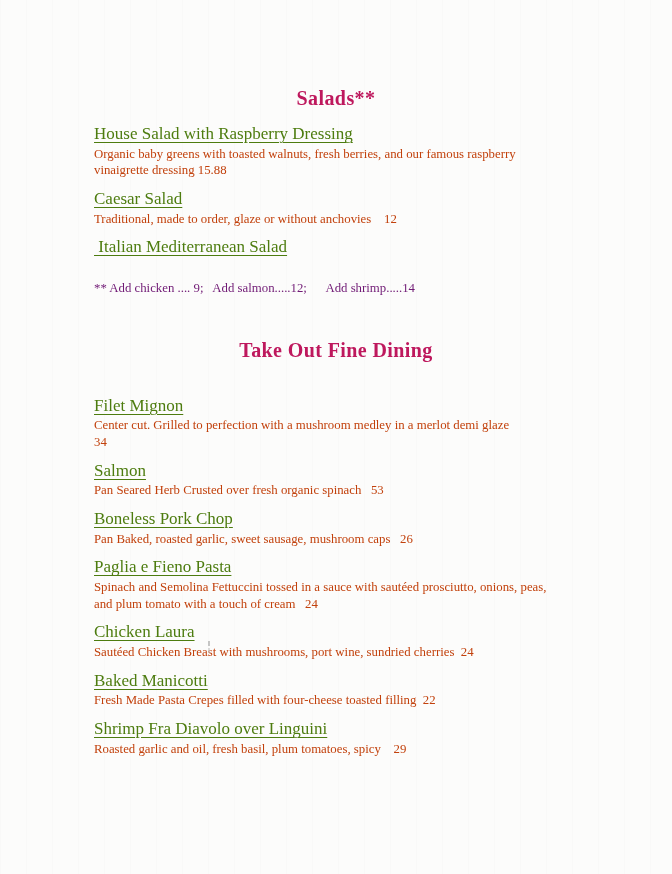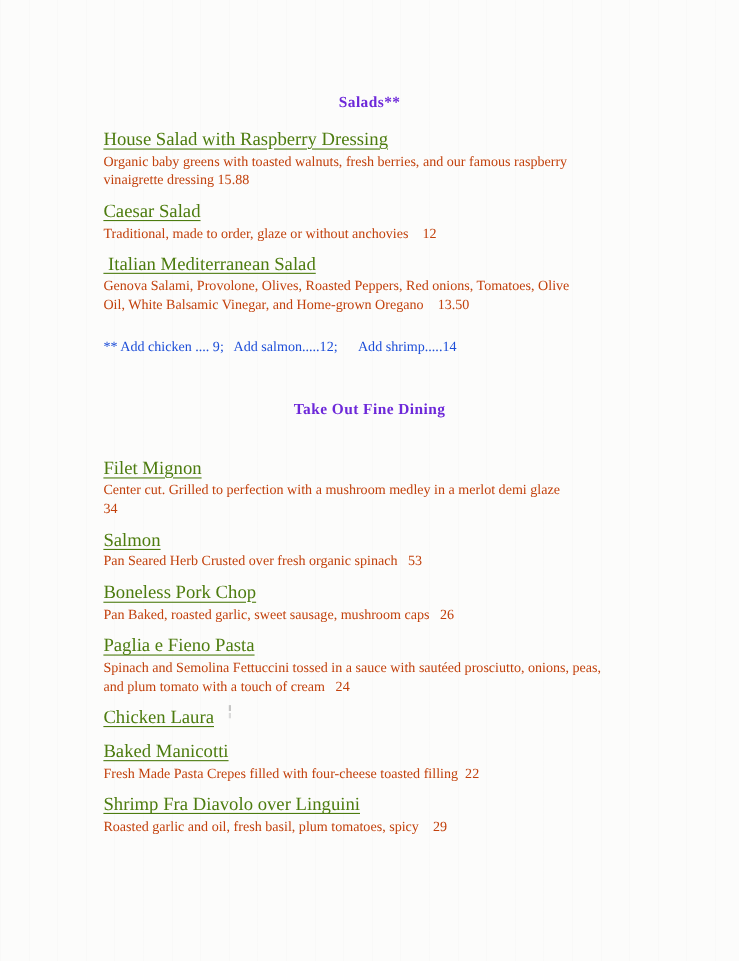--- a/index.html
+++ b/index.html
@@ -16,23 +16,23 @@
     font-family: "Liberation Serif", "DejaVu Serif", serif;
     color: #232323;
     position: relative;
   }
   .page {
     padding: 86px 60px 0 94px;
     box-sizing: border-box;
     width: 672px;
   }
   .section-heading {
-    font-size: 14px;
+    font-size: 20px;
     font-weight: bold;
-    color: #6d28d9;
+    color: #be185d;
     text-align: center;
     letter-spacing: 0.4px;
     line-height: 1.2;
     white-space: pre;
     margin: 0 0 14px 0;
     
     width: 484px;
   }
   .section + .section .section-heading {
     margin: 41px 0 34px 0;
@@ -56,21 +56,21 @@
     color: #c2410c;
     white-space: pre;
     margin: 0;
   }
   .price {
     white-space: pre;
   }
   .footnote {
     font-size: 12.8px;
     line-height: 1.3;
-    color: #1d4ed8;
+    color: #701a75;
     white-space: pre;
     margin: 22px 0 0 0;
   }
   .scan-artifact {
     position: absolute;
     left: 208px;
     top: 641px;
     width: 2px;
     height: 12px;
     background: linear-gradient(#9a9a9a 0 5px, transparent 5px 7px, #c0c0c0 7px 12px);
@@ -90,22 +90,20 @@
 vinaigrette dressing </span><span class="price">15.88</span></p>
   </div>
 
   <div class="menu-item">
     <div class="item-name">Caesar Salad</div>
     <p class="item-desc"><span>Traditional, made to order, glaze or without anchovies    </span><span class="price">12</span></p>
   </div>
 
   <div class="menu-item">
     <div class="item-name"> Italian Mediterranean Salad</div>
-    <p class="item-desc"><span>Genova Salami, Provolone, Olives, Roasted Peppers, Red onions, Tomatoes, Olive
-Oil, White Balsamic Vinegar, and Home-grown Oregano    </span><span class="price">13.50</span></p>
   </div>
 </div>
     <p class="footnote">** Add chicken .... 9;   Add salmon.....12;      Add shrimp.....14</p>
   </div>
 
   <div class="section">
     <div class="section-heading">Take Out Fine Dining</div>
     <div class="items">
   <div class="menu-item">
     <div class="item-name">Filet Mignon</div>
@@ -124,20 +122,21 @@
   </div>
 
   <div class="menu-item">
     <div class="item-name">Paglia e Fieno Pasta</div>
     <p class="item-desc"><span>Spinach and Semolina Fettuccini tossed in a sauce with sautéed prosciutto, onions, peas,
 and plum tomato with a touch of cream   </span><span class="price">24</span></p>
   </div>
 
   <div class="menu-item">
     <div class="item-name">Chicken Laura</div>
+    <p class="item-desc"><span>Sautéed Chicken Breast with mushrooms, port wine, sundried cherries  </span><span class="price">24</span></p>
   </div>
 
   <div class="menu-item">
     <div class="item-name">Baked Manicotti</div>
     <p class="item-desc"><span>Fresh Made Pasta Crepes filled with four-cheese toasted filling  </span><span class="price">22</span></p>
   </div>
 
   <div class="menu-item">
     <div class="item-name">Shrimp Fra Diavolo over Linguini</div>
     <p class="item-desc"><span>Roasted garlic and oil, fresh basil, plum tomatoes, spicy    </span><span class="price">29</span></p>

